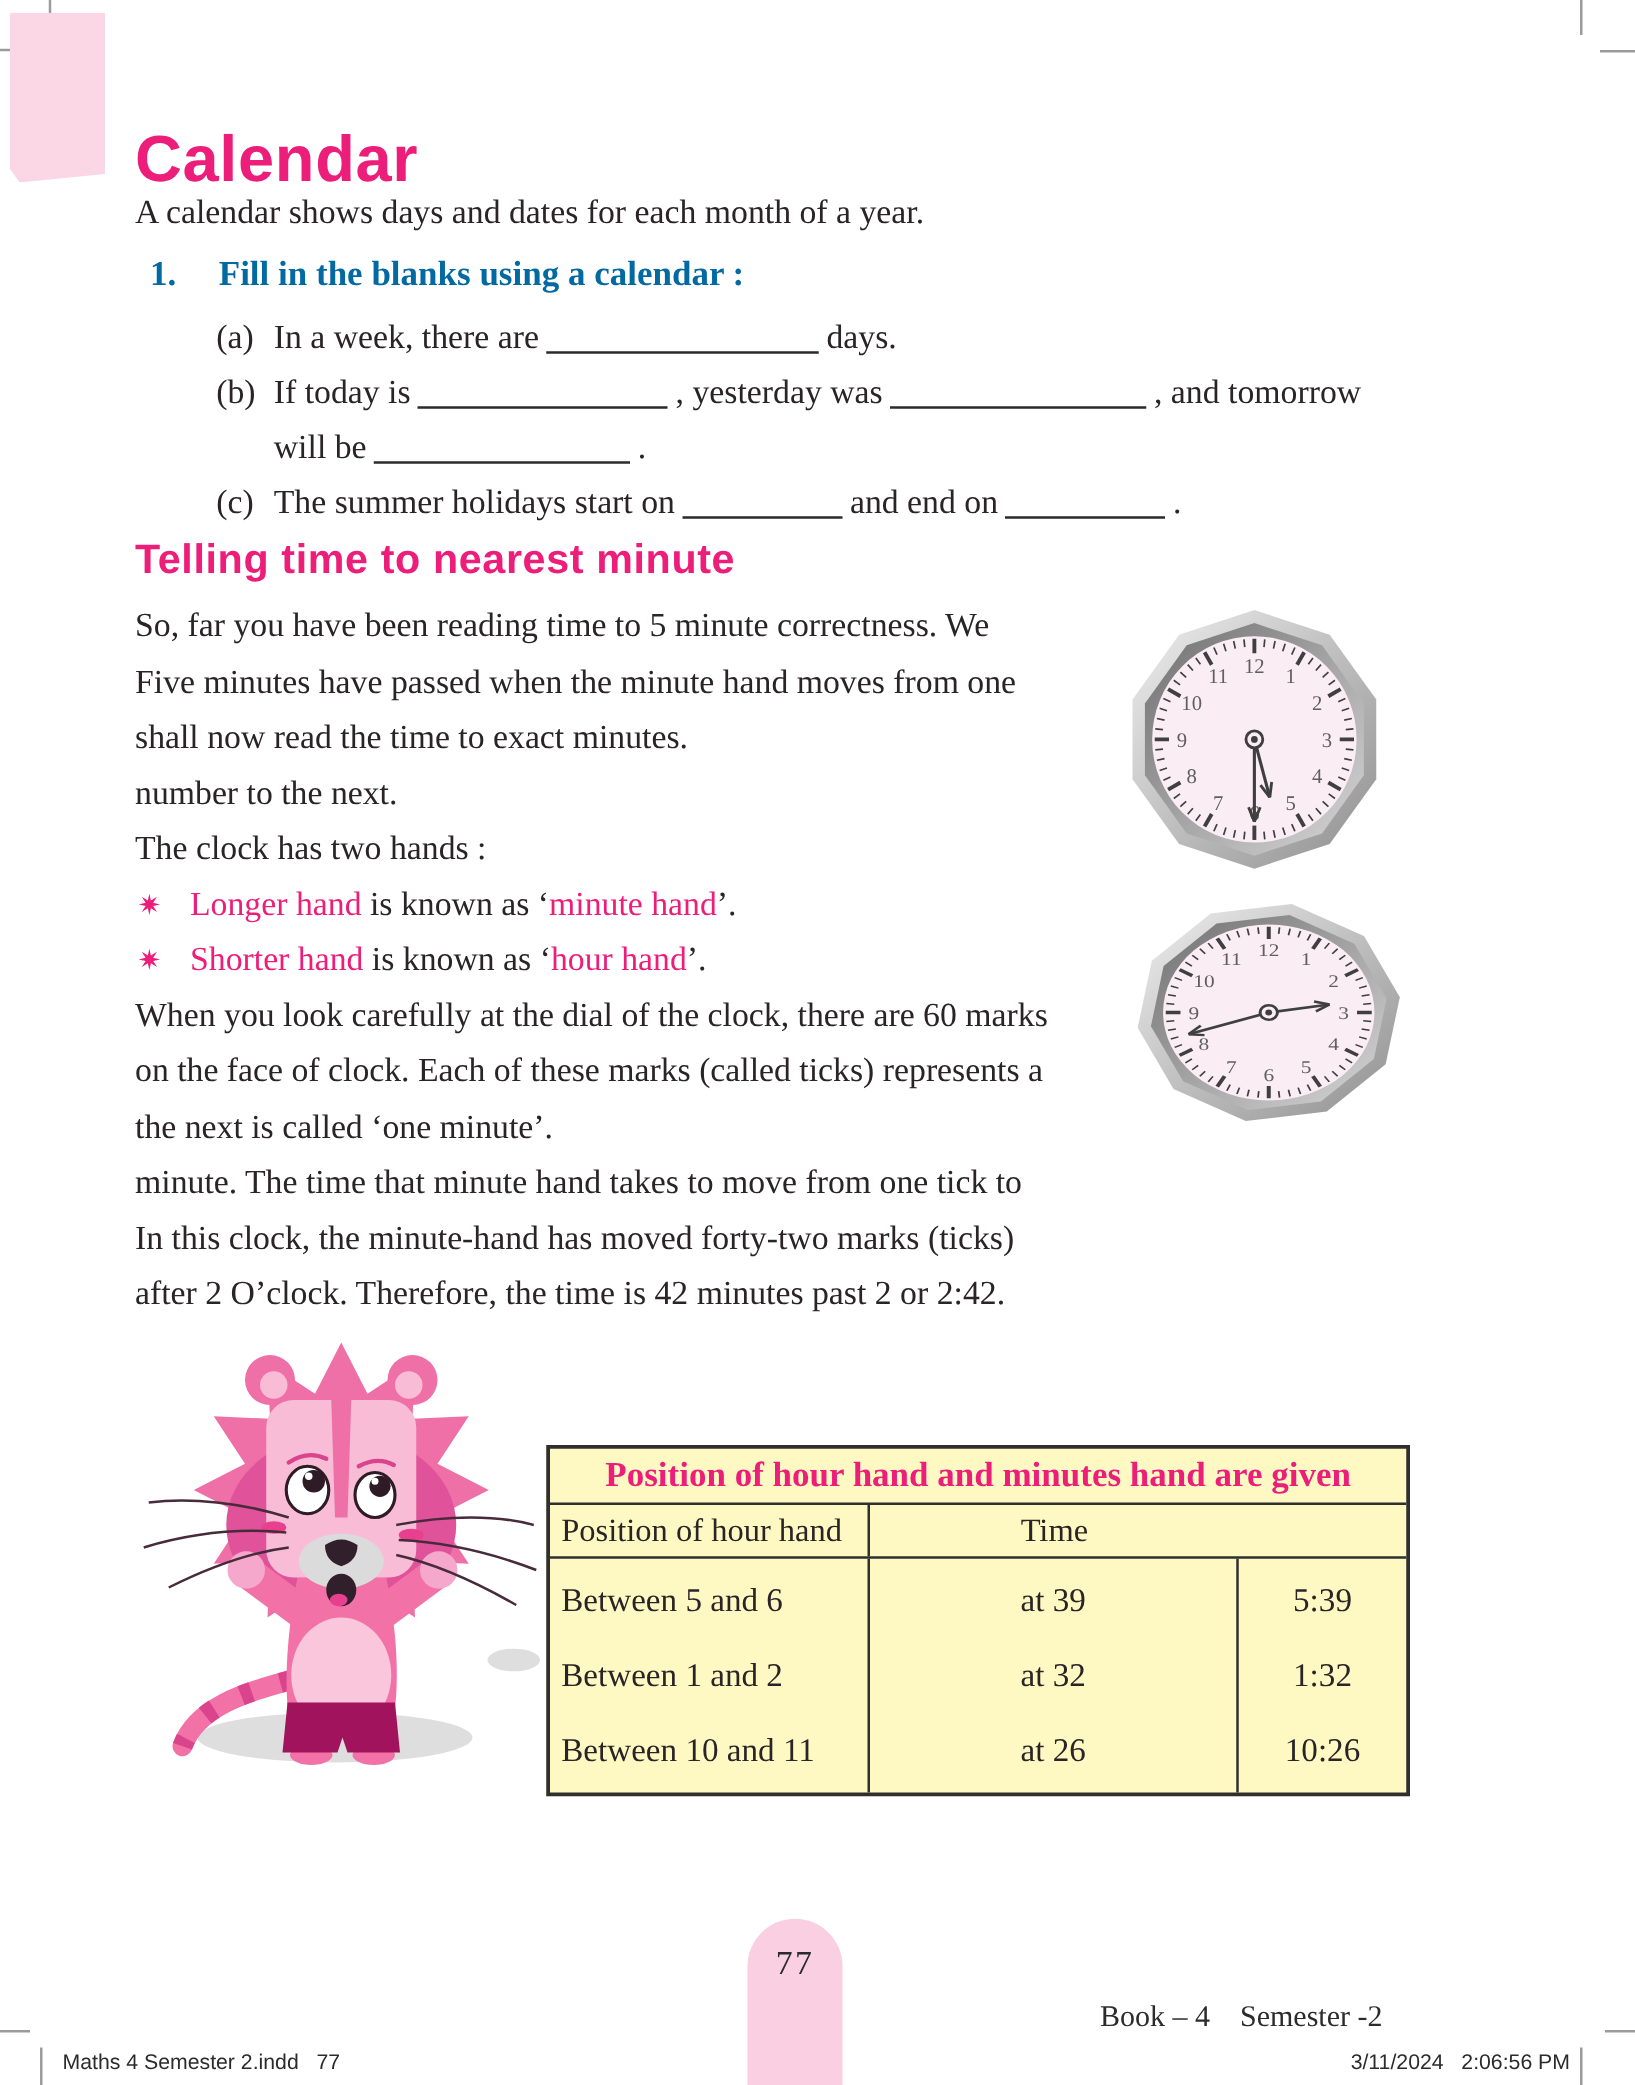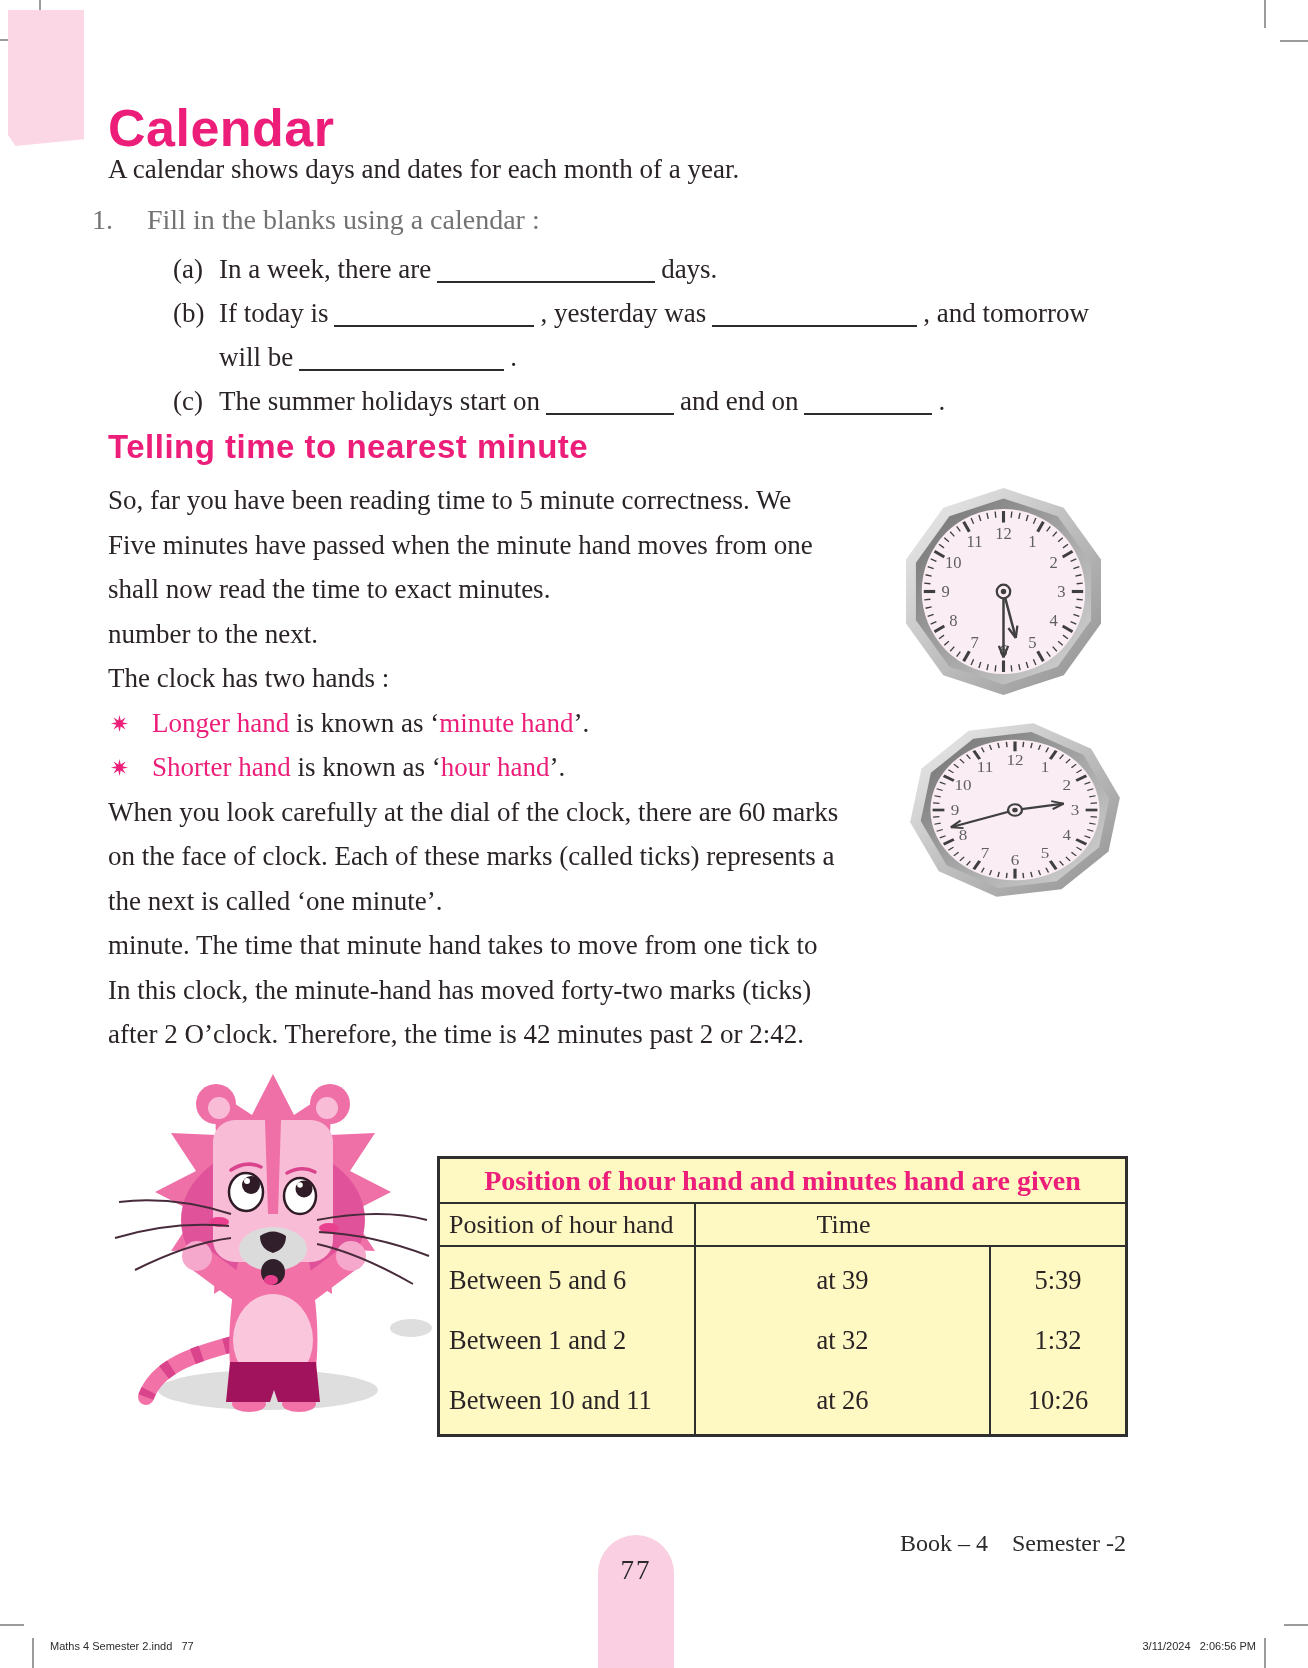--- a/index.html
+++ b/index.html
@@ -9,21 +9,21 @@
   .crop{position:absolute;background:#9b9b9b;}
   
   .ribbon{position:absolute;left:8px;top:10px;width:76px;height:136px;background:#FBD7E6;
           clip-path:polygon(0 0,100% 0,100% 95%,10% 100%,0 92%);}
   
   .h-display{position:absolute;font-family:"Liberation Sans","DejaVu Sans",sans-serif;
              font-weight:bold;color:#EC1E79;letter-spacing:.5px;}
   .h1{left:108px;top:98px;font-size:52px;}
   .h2{left:108px;top:428px;font-size:33px;}
   .intro{position:absolute;left:108px;top:154px;font-size:27px;}
-  .ex-line{position:absolute;left:92px;top:204px;font-size:28px;font-weight:normal;color:#737373;}
+  .ex-line{position:absolute;left:120px;top:204px;font-size:28px;font-weight:bold;color:#0369a1;}
   .ex-num{display:inline-block;width:55px;}
   .items{position:absolute;left:173px;font-size:27px;line-height:44px;width:1010px;}
   .item-label{display:inline-block;width:46px;vertical-align:top;}
   .item-body{display:inline-block;width:950px;vertical-align:top;}
   .blank{display:inline-block;border-bottom:2px solid #2b2b2b;height:1em;vertical-align:-5px;margin:0 6px;}
   
   .tlines{position:absolute;left:108px;top:478px;width:792px;font-size:27px;line-height:44.5px;}
   .bullet-line{position:relative;padding-left:44px;}
   .bullet-star{position:absolute;left:2px;top:13px;width:19px;height:19px;}
   .pink{color:#EC1E79;}
@@ -39,24 +39,24 @@
   .tbl-body{display:grid;grid-template-columns:256px 295px 1fr;}
   .tcol{padding-top:3px;padding-bottom:4px;}
   .tcell{line-height:60px;font-size:26.5px;}
   .bR{border-right:2px solid #2F2F2F;}
   .padL{padding-left:9px;}
   .ctr{text-align:center;}
   
   .page-tab{position:absolute;left:598px;top:1535px;width:76px;height:133px;background:#F9CFE1;
             border-radius:38px 38px 0 0;text-align:center;}
   .page-num{margin-top:20px;font-size:27px;letter-spacing:2px;color:#2b2b2b;}
-  .book-label{position:absolute;left:880px;top:1530px;width:246px;text-align:right;font-size:24px;
+  .book-label{position:absolute;left:880px;top:1601px;width:246px;font-size:24px;
               white-space:pre;color:#2b2b2b;}
   .printline{position:absolute;top:1640px;font-family:"Liberation Sans","DejaVu Sans",sans-serif;
-             font-size:11px;color:#2b2b2b;white-space:pre;}
+             font-size:17px;color:#2b2b2b;white-space:pre;}
   .print-left{left:50px;}
   .print-right{left:1018px;width:238px;text-align:right;}
   .lion{position:absolute;left:108px;top:1052px;}
 </style>
 </head>
 <body>
 
 <div class="page">
 
   <div class="crop" style="left:39px;top:0;width:2px;height:28px;"></div>

